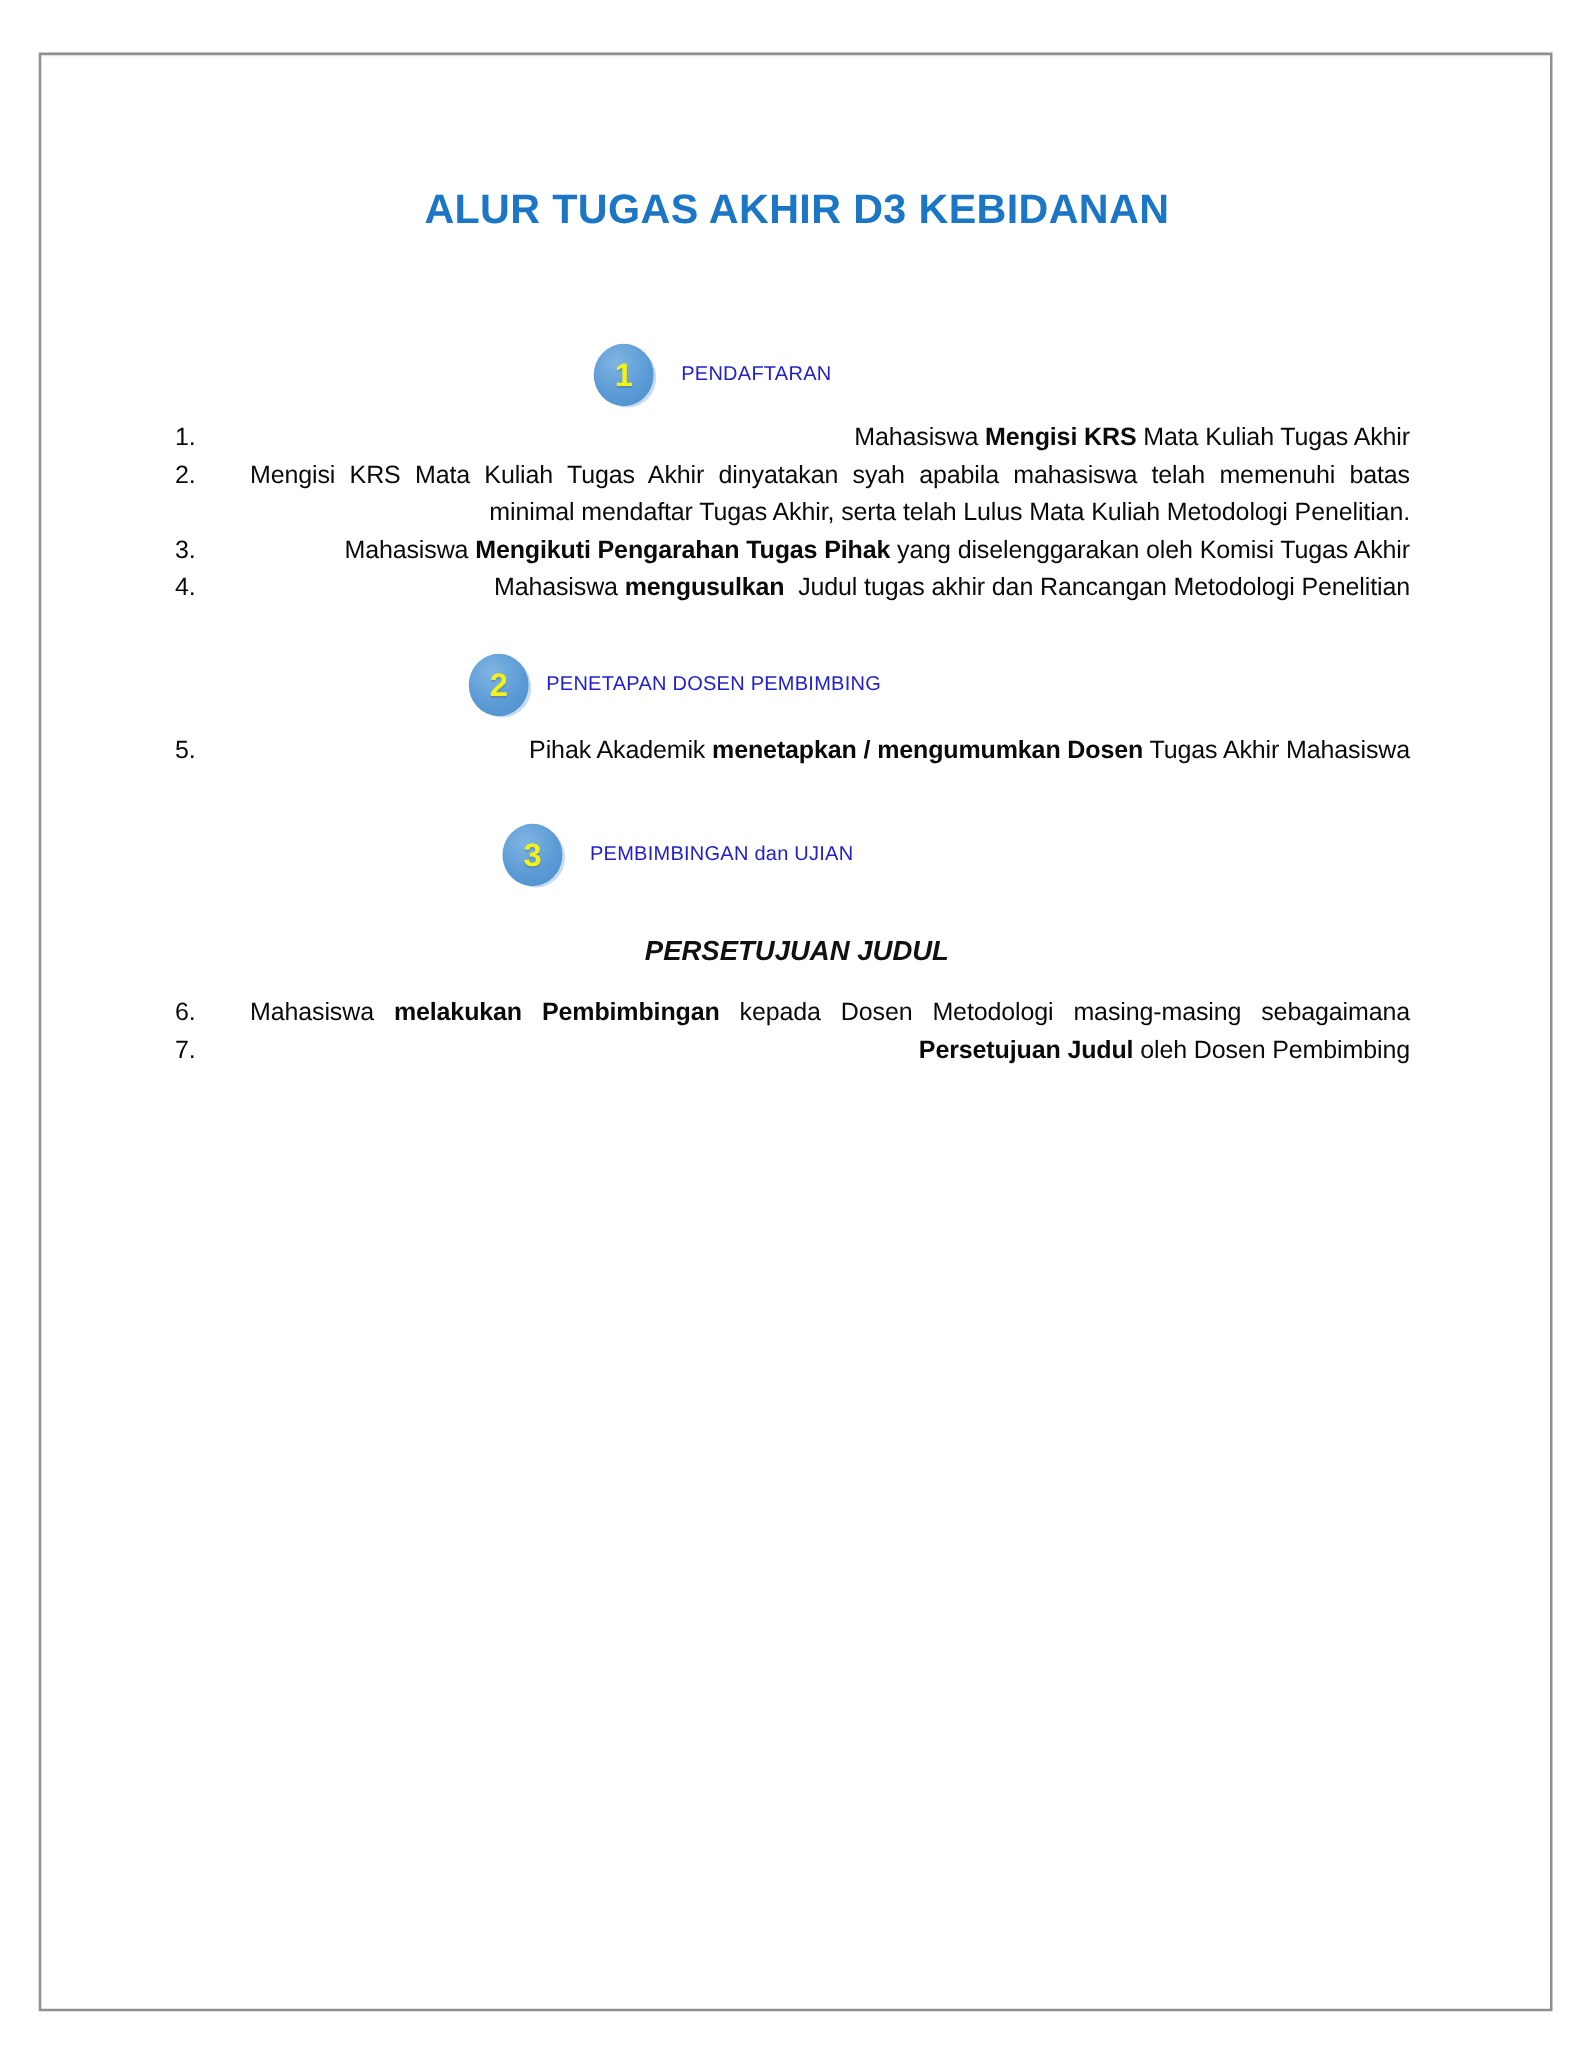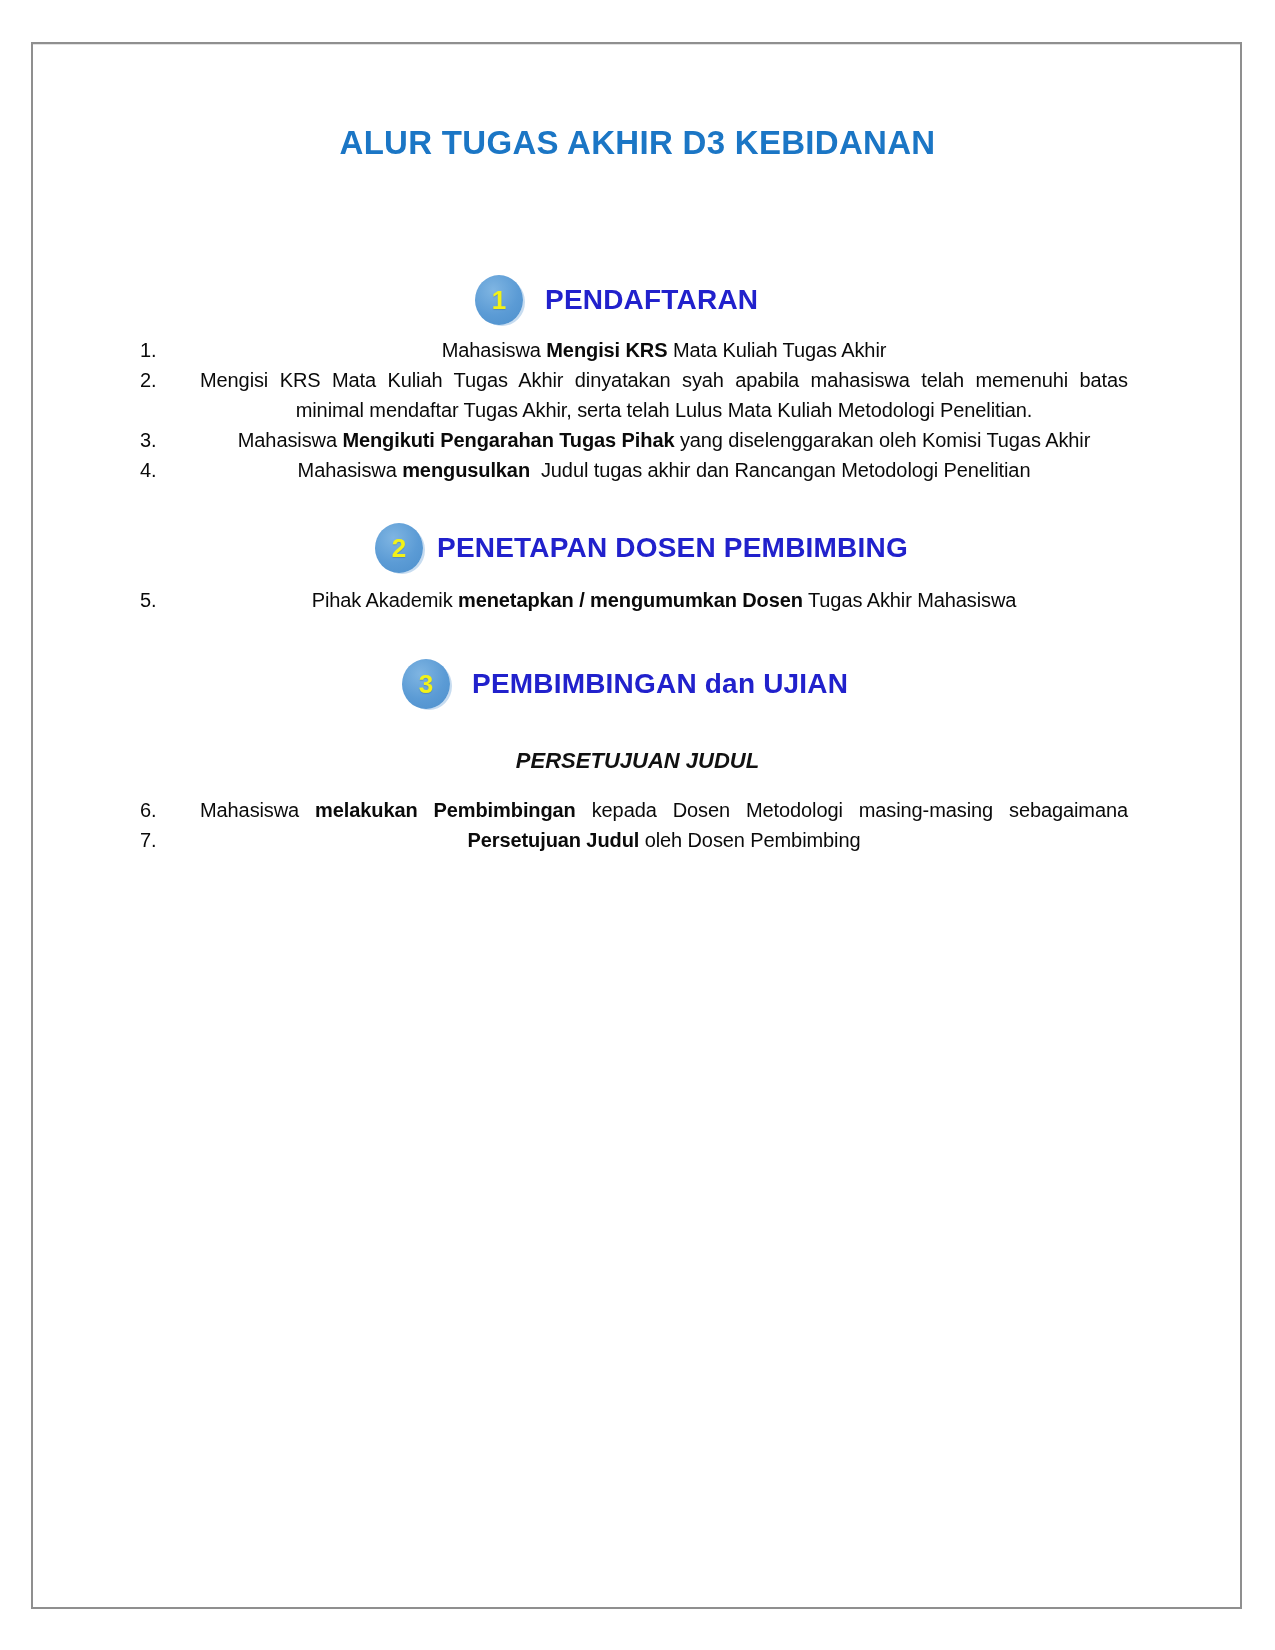--- a/index.html
+++ b/index.html
@@ -19,21 +19,21 @@
     position: absolute;
     left: 31px;
     top: 42px;
     width: 1207px;
     height: 1563px;
     border: 2px solid var(--color-border, #8f8f8f);
     box-shadow: inset 0 1px 0 #e2e2e2;
   }
   .doc-title {
     position: absolute;
-    top: 124px;
+    top: 148px;
     left: 0;
     width: 1275px;
     text-align: center;
     font-size: 33px;
     font-weight: bold;
     letter-spacing: 0.3px;
     color: var(--color-title, #1b76c5);
   }
   .section-row {
     position: absolute;
@@ -53,22 +53,22 @@
     box-shadow: 3px 2px 0 -1px #c7dcf0;
     display: flex;
     align-items: center;
     justify-content: center;
     color: var(--color-badge_number, #f2f218);
     font-size: 26px;
     font-weight: bold;
     text-shadow: 0 1px 1px rgba(60,90,130,0.35);
   }
   .section-heading {
-    font-size: 28px;
-    font-weight: bold;
+    font-size: 16px;
+    font-weight: normal;
     letter-spacing: 0.2px;
     color: var(--color-heading, #2121cc);
     white-space: nowrap;
   }
   .subheading {
     position: absolute;
     top: 748px;
     left: 0;
     width: 1275px;
     text-align: center;
@@ -92,21 +92,21 @@
     letter-spacing: -0.1px;
   }
   .item-num {
     flex: none;
     width: 60px;
   }
   .item-text {
     flex: 1;
     min-width: 0;
   }
-  .line { text-align: center; }
+  .line { text-align: right; }
   .line.justify {
     text-align: justify;
     text-align-last: justify;
   }
   .b { font-weight: bold; }
 </style>
 </head>
 <body style="--color-title: #1B76C5; --color-heading: #2121CC; --color-badge_fill: #5B9BD5; --color-badge_number: #F2F218; --color-body_text: #0A0A0A; --color-border: #8F8F8F;">
 
 <div class="page-frame"></div>

